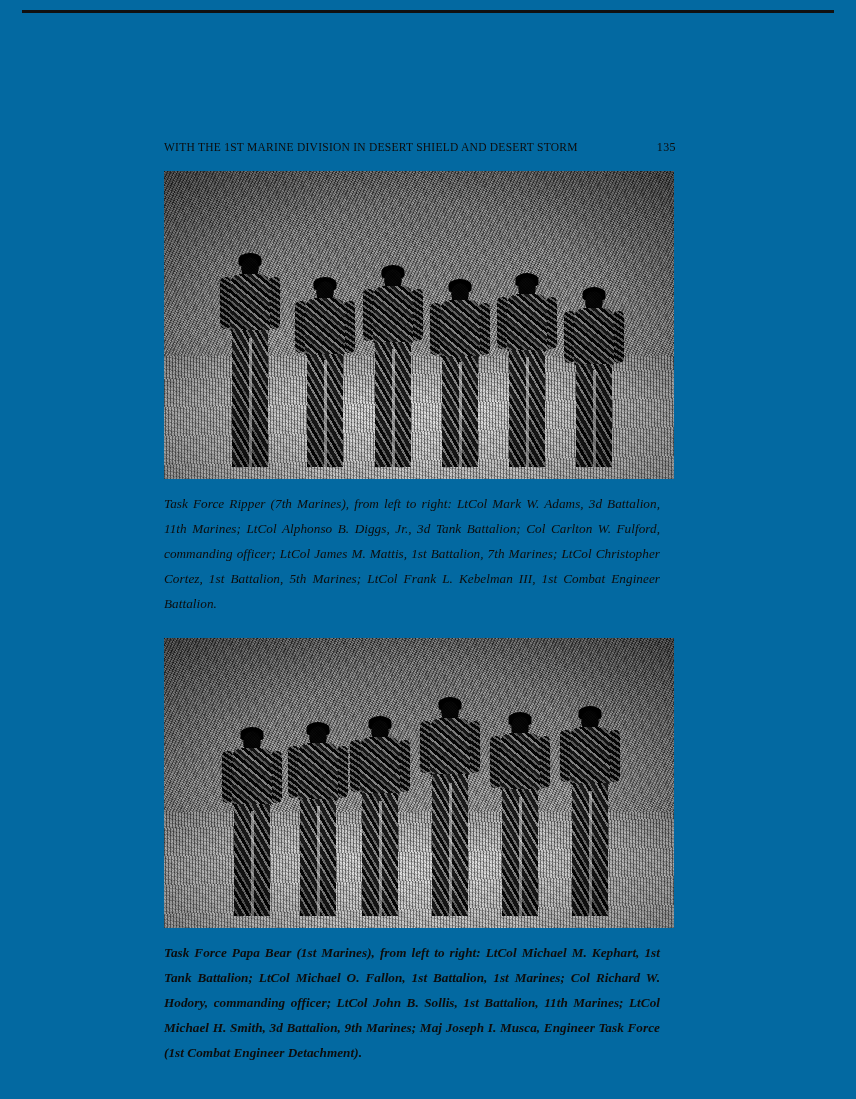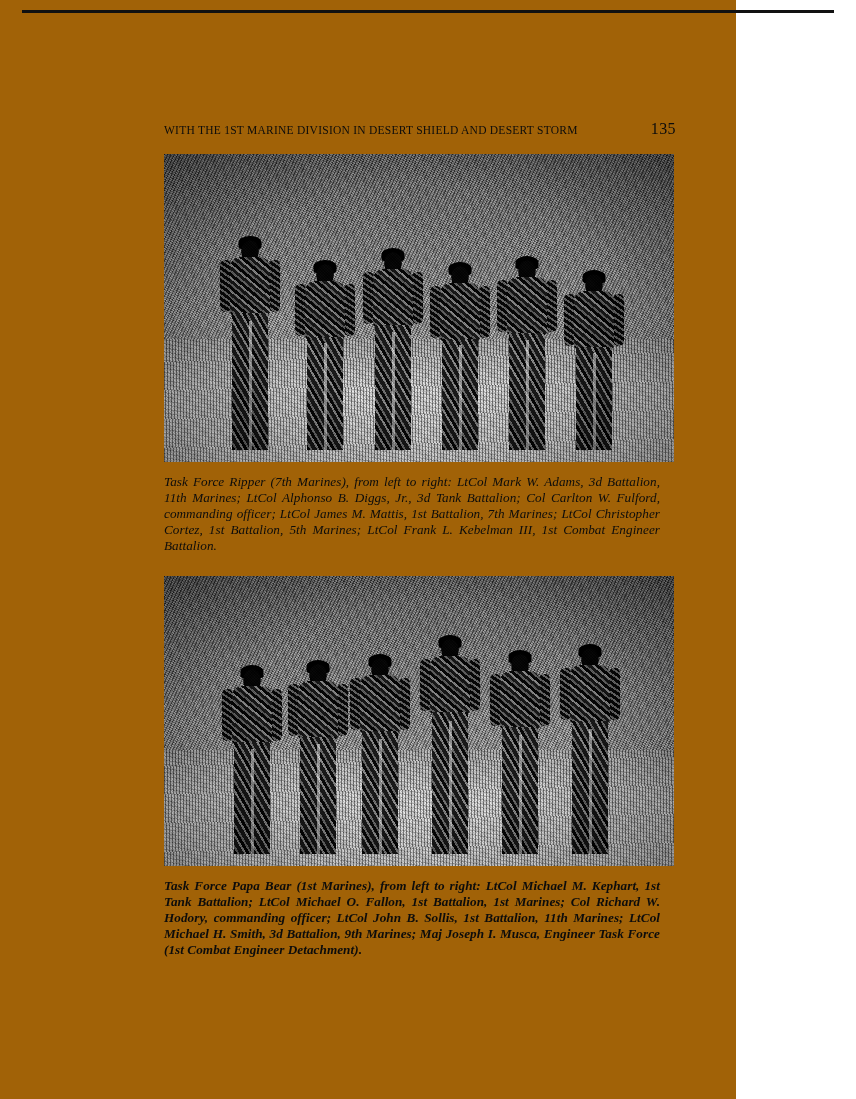--- a/index.html
+++ b/index.html
@@ -12,23 +12,23 @@
     height: 1099px;
     position: relative;
     font-family: "Liberation Serif", serif;
     color: #0c0c0c;
     overflow: hidden;
   }
 
   .page {
     position: absolute;
     left: 0; top: 0;
-    width: 736px;
+    width: 856px;
     height: 1099px;
-    background: #a16207;
+    background: #0369a1;
   }
 
   
   .scan-rule {
     position: absolute;
     left: 22px;
     top: 10px;
     width: 812px;
     height: 3px;
     background: #111;
@@ -51,22 +51,23 @@
     letter-spacing: 0.2px;
     margin-bottom: 16px;
   }
   .running-head .title {
     text-transform: uppercase;
     font-size: 11.5px;
     letter-spacing: 0.25px;
     white-space: nowrap;
   }
   .running-head .folio {
-    font-size: 16px;
+    font-size: 12px;
     letter-spacing: 0.4px;
+    margin-top: 20px;
   }
 
   
   .photo {
     position: relative;
     width: 510px;
     overflow: hidden;
     background: #8d8d8d;
     filter: contrast(118%);
   }
@@ -171,21 +172,21 @@
     background: repeating-linear-gradient(35deg, #1c1c1c 0 3px, #707070 3px 5px);
     border-radius: 5px;
   }
   .fig .arm-l { left: 50%; margin-left: -30px; }
   .fig .arm-r { left: 50%; margin-left: 19px; }
 
   .caption {
     font-family: "Liberation Serif", serif;
     font-style: italic;
     font-size: 13.2px;
-    line-height: 16px;
+    line-height: 25px;
     text-align: justify;
     margin: 12px 16px 22px 0;
     letter-spacing: 0.05px;
   }
   .caption-2 { margin-bottom: 0; font-weight: bold; }
 </style>
 </head>
 <body>
 
 <div class="page">

